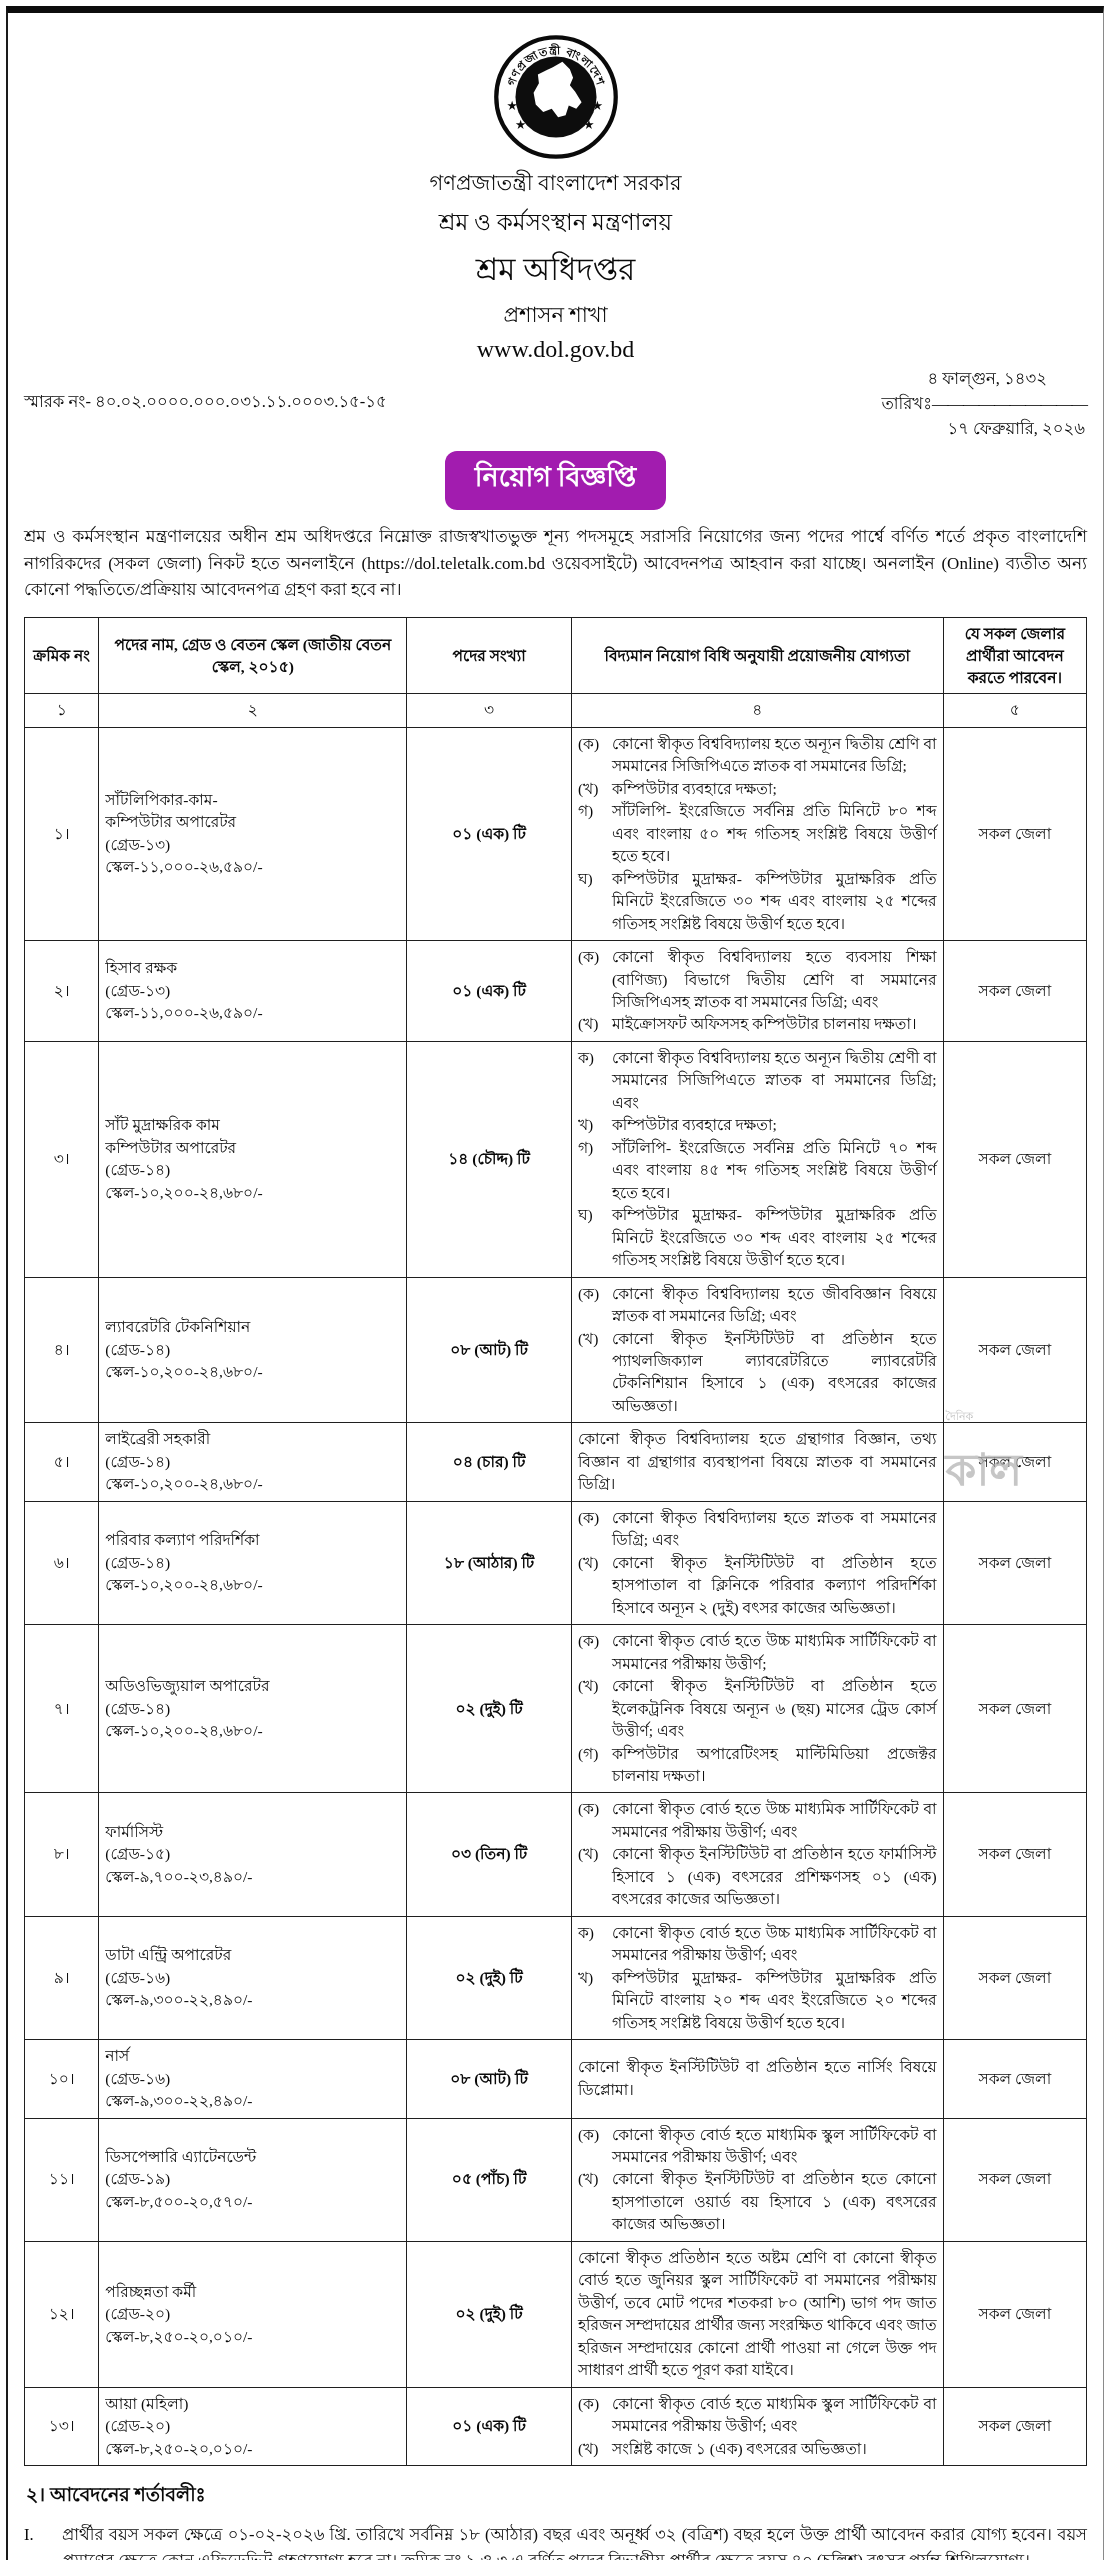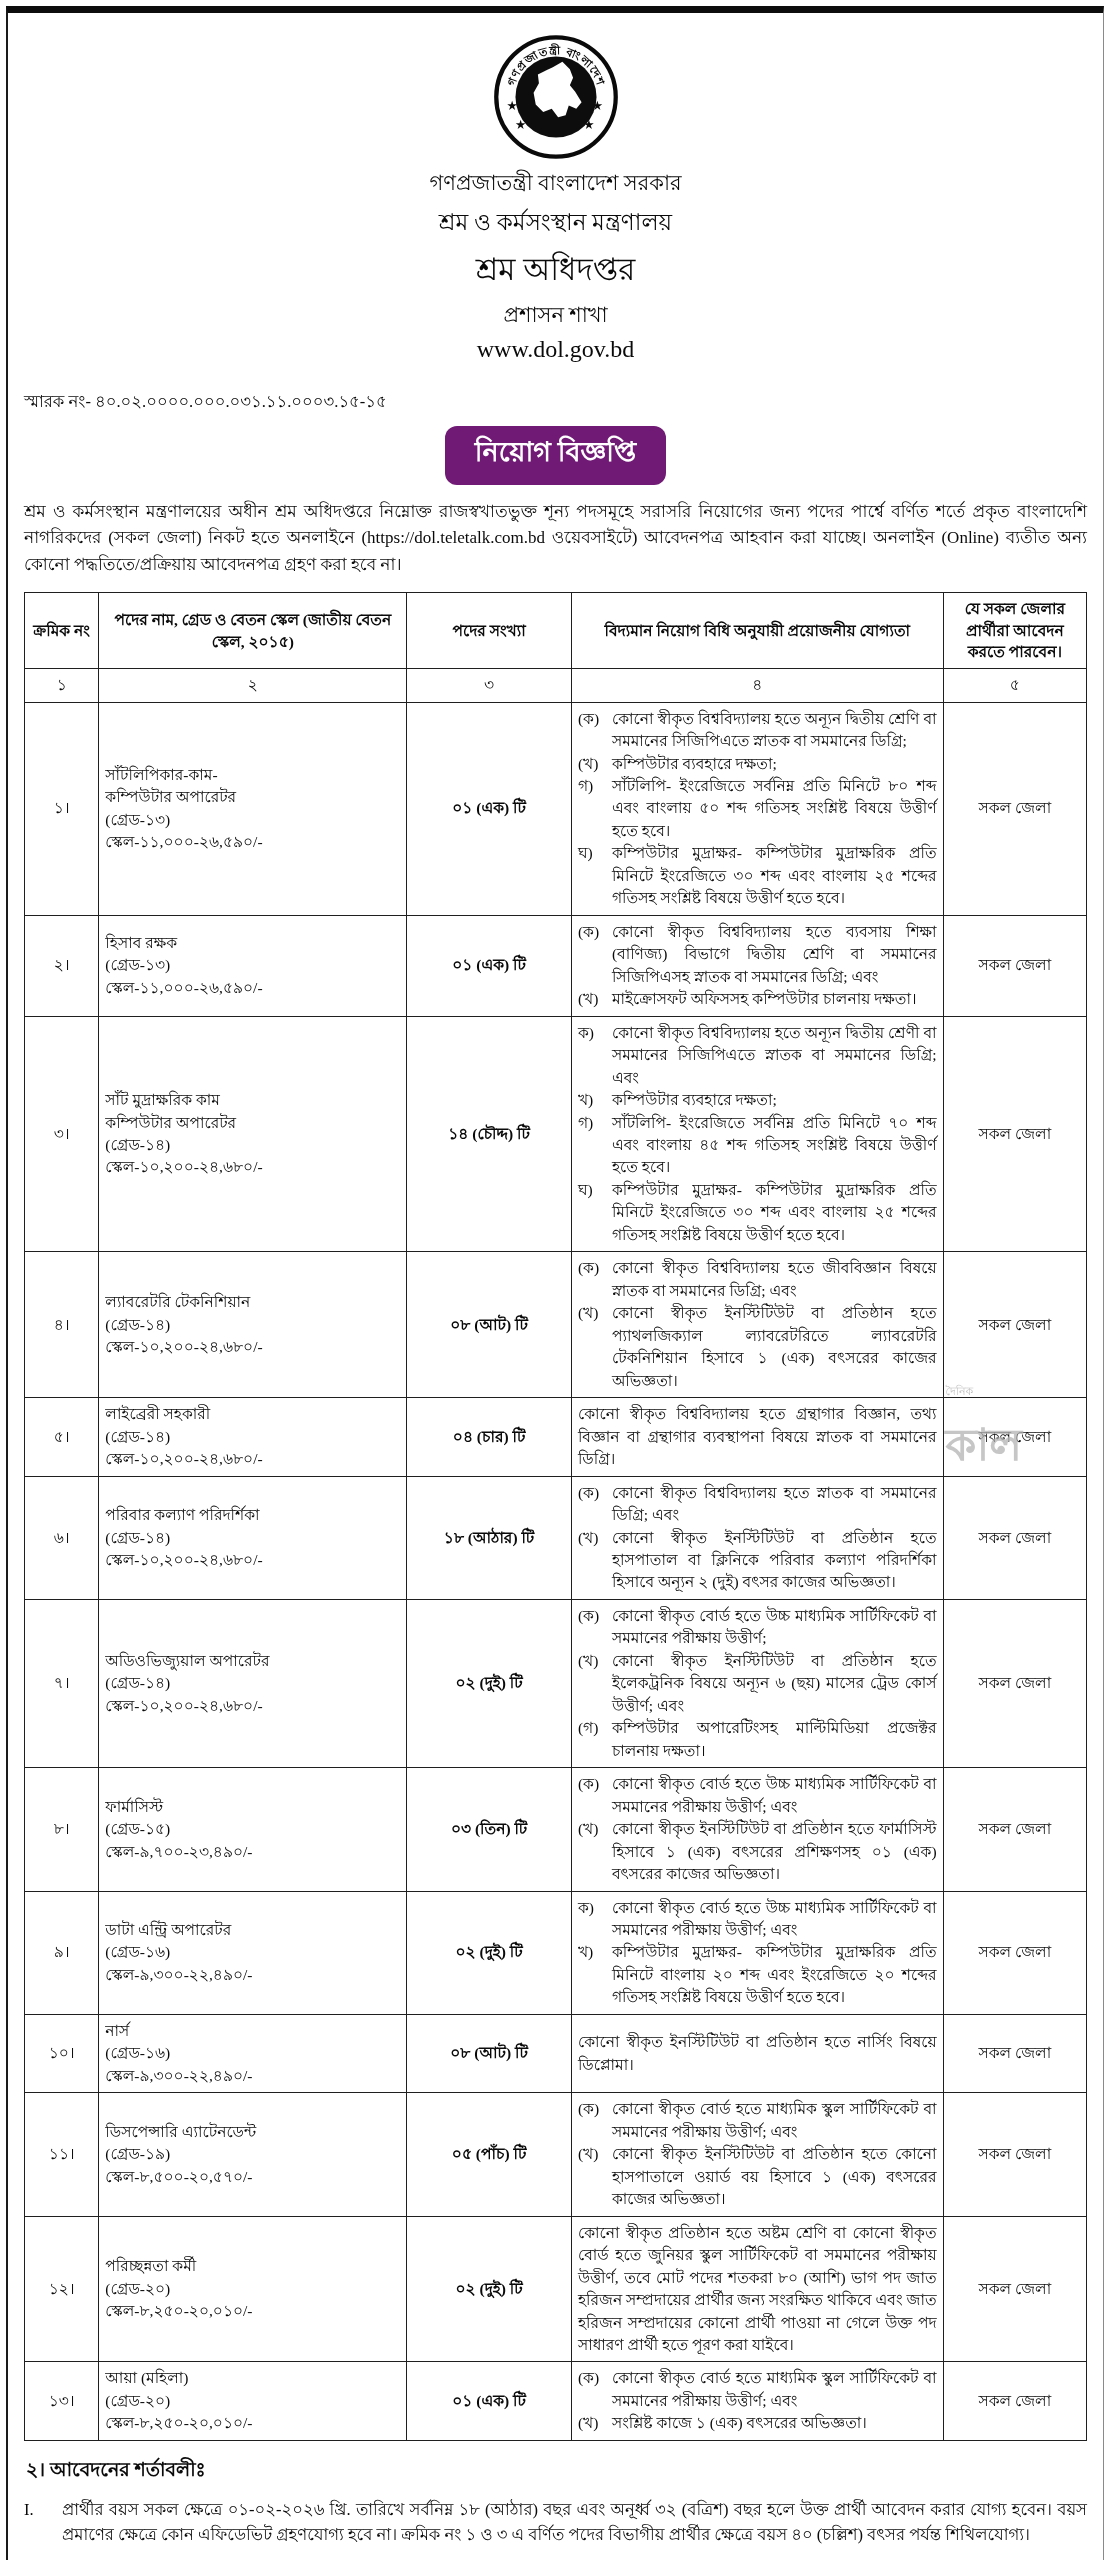--- a/index.html
+++ b/index.html
@@ -31,21 +31,21 @@
     font-size:16.5px;margin-top:4px;
   }
   .memo-no{padding-top:22px;}
   .date-block{text-align:right;line-height:1.5;}
   .date-block .bn-year{padding-right:40px;}
   .date-dashes{letter-spacing:-1px;}
   .date-value{padding-right:2px;}
   
   .title-wrap{text-align:center;margin:10px 0 14px 0;}
   .title-badge{
-    display:inline-block;background:#701a75;color:#ffffff;
+    display:inline-block;background:#a21caf;color:#ffffff;
     font-size:27px;font-weight:bold;
     padding:5px 30px 9px 30px;border-radius:12px;
   }
   
   .intro{
     font-size:17px;line-height:1.55;text-align:justify;margin:0 0 14px 0;
   }
   
   table.posts{
     width:100%;border-collapse:collapse;table-layout:fixed;
@@ -106,20 +106,27 @@
     </span>
     <div class="hdr-line1">গণপ্রজাতন্ত্রী বাংলাদেশ সরকার</div>
     <div class="hdr-line2">শ্রম ও কর্মসংস্থান মন্ত্রণালয়</div>
     <div class="hdr-line3">শ্রম অধিদপ্তর</div>
     <div class="hdr-line4">প্রশাসন শাখা</div>
     <div class="hdr-web">www.dol.gov.bd</div>
   </div>
 
   <div class="memo-row">
     <span class="memo-no">স্মারক নং- ৪০.০২.০০০০.০০০.০৩১.১১.০০০৩.১৫-১৫</span>
+    <span class="date-block">
+      <div class="bn-year">৪ ফাল্গুন, ১৪৩২</div>
+      <div>
+        <span>তারিখঃ</span><span class="date-dashes">——————————</span>
+      </div>
+      <div class="date-value">১৭ ফেব্রুয়ারি, ২০২৬</div>
+    </span>
   </div>
 
   <div class="title-wrap">
     <span class="title-badge">নিয়োগ বিজ্ঞপ্তি</span>
   </div>
 
   <p class="intro">শ্রম ও কর্মসংস্থান মন্ত্রণালয়ের অধীন শ্রম অধিদপ্তরে নিম্নোক্ত রাজস্বখাতভুক্ত শূন্য পদসমূহে সরাসরি নিয়োগের জন্য পদের পার্শ্বে বর্ণিত শর্তে প্রকৃত বাংলাদেশি নাগরিকদের (সকল জেলা) নিকট হতে অনলাইনে (https://dol.teletalk.com.bd ওয়েবসাইটে) আবেদনপত্র আহবান করা যাচ্ছে। অনলাইন (Online) ব্যতীত অন্য কোনো পদ্ধতিতে/প্রক্রিয়ায় আবেদনপত্র গ্রহণ করা হবে না।</p>
 
   <table class="posts">
     <thead>

